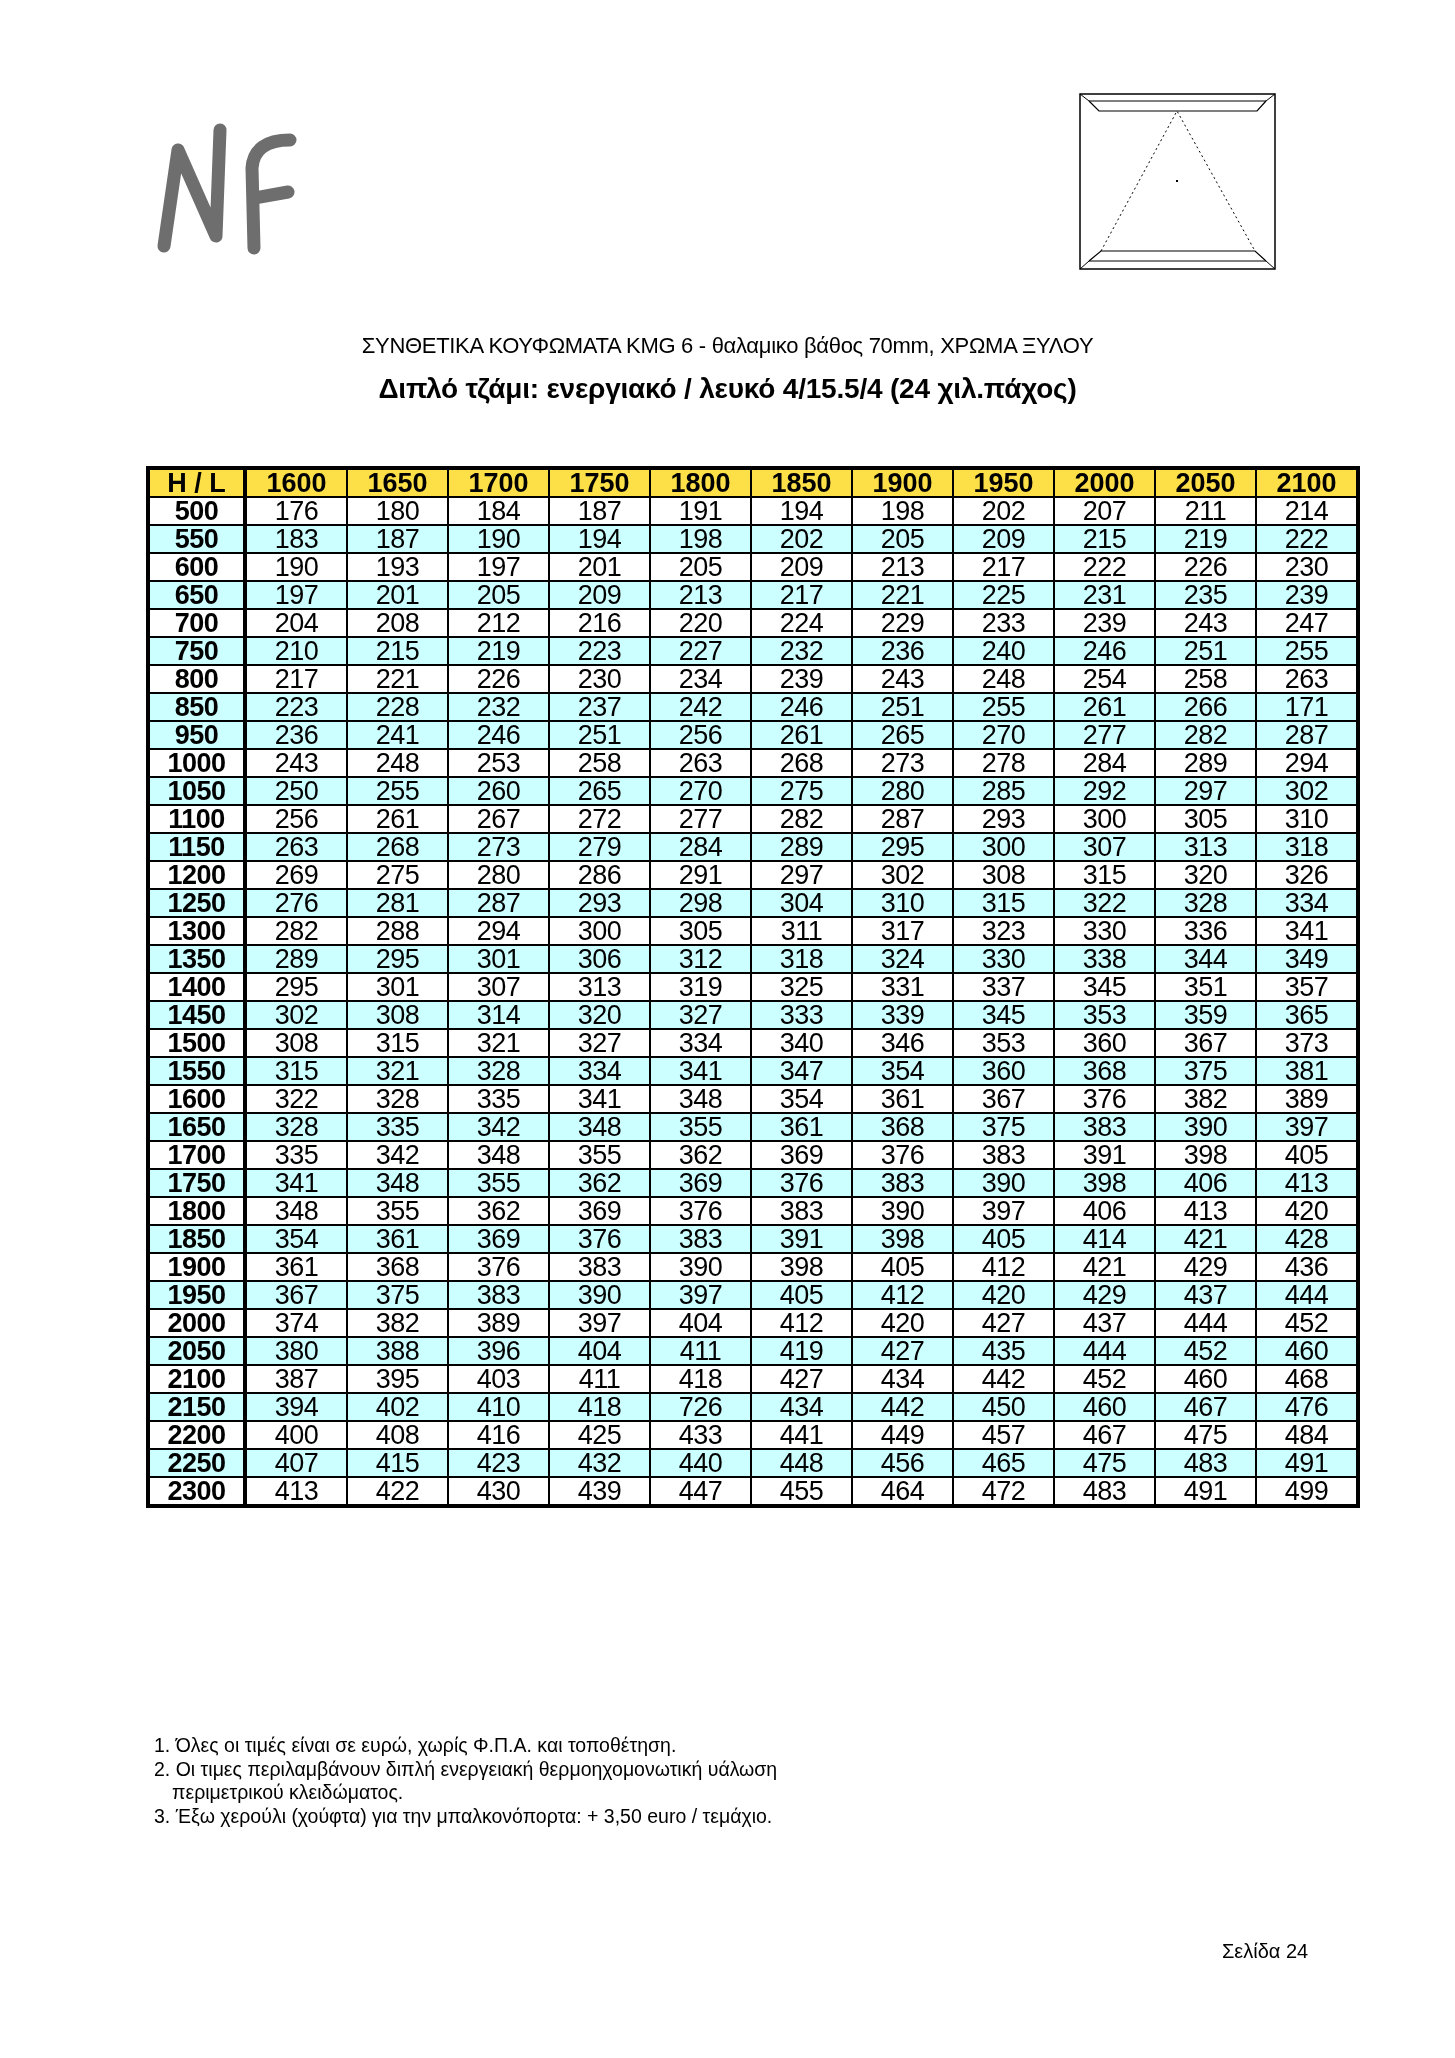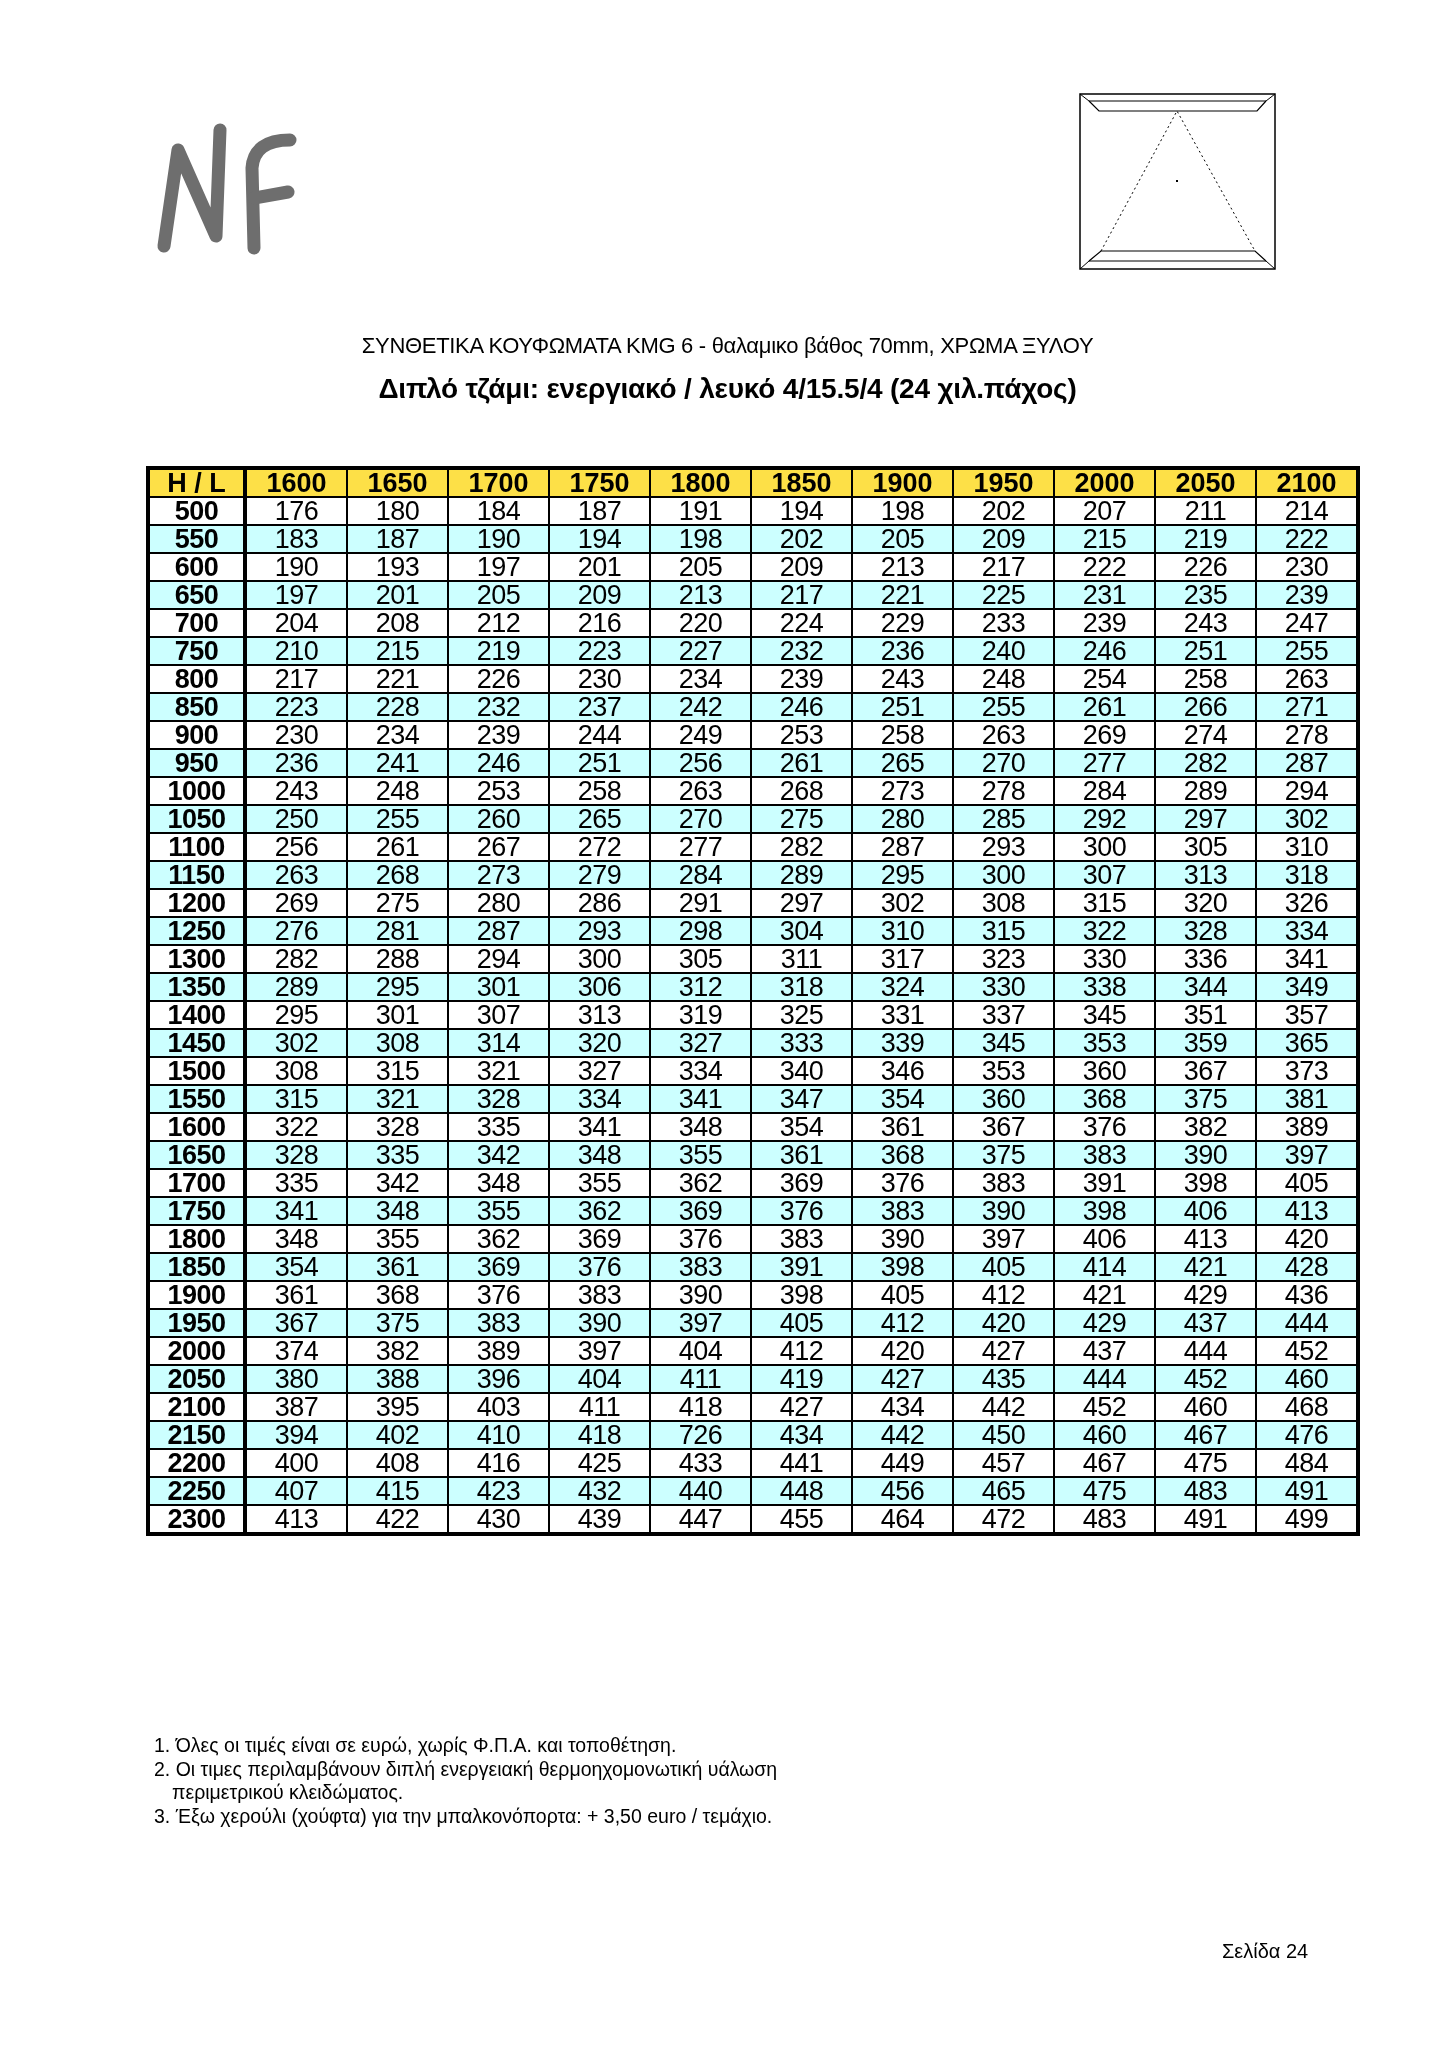--- a/index.html
+++ b/index.html
@@ -174,35 +174,21 @@
         <td>223</td>
         <td>228</td>
         <td>232</td>
         <td>237</td>
         <td>242</td>
         <td>246</td>
         <td>251</td>
         <td>255</td>
         <td>261</td>
         <td>266</td>
-        <td>271</td>
-      </tr>
-      <tr>
-        <td class="rh">900</td>
-        <td>230</td>
-        <td>234</td>
-        <td>239</td>
-        <td>244</td>
-        <td>249</td>
-        <td>253</td>
-        <td>258</td>
-        <td>263</td>
-        <td>269</td>
-        <td>274</td>
-        <td>278</td>
+        <td>171</td>
       </tr>
       <tr class="alt">
         <td class="rh">950</td>
         <td>236</td>
         <td>241</td>
         <td>246</td>
         <td>251</td>
         <td>256</td>
         <td>261</td>
         <td>265</td>

